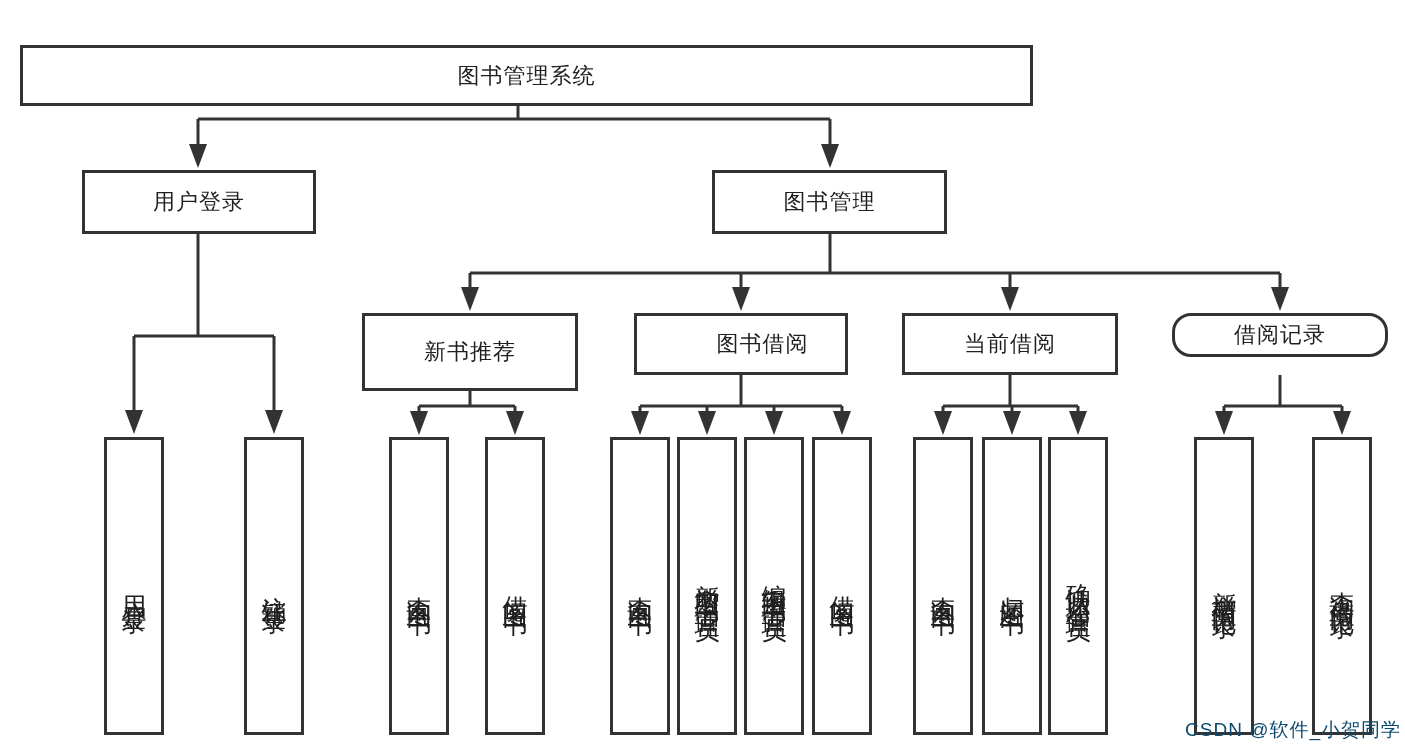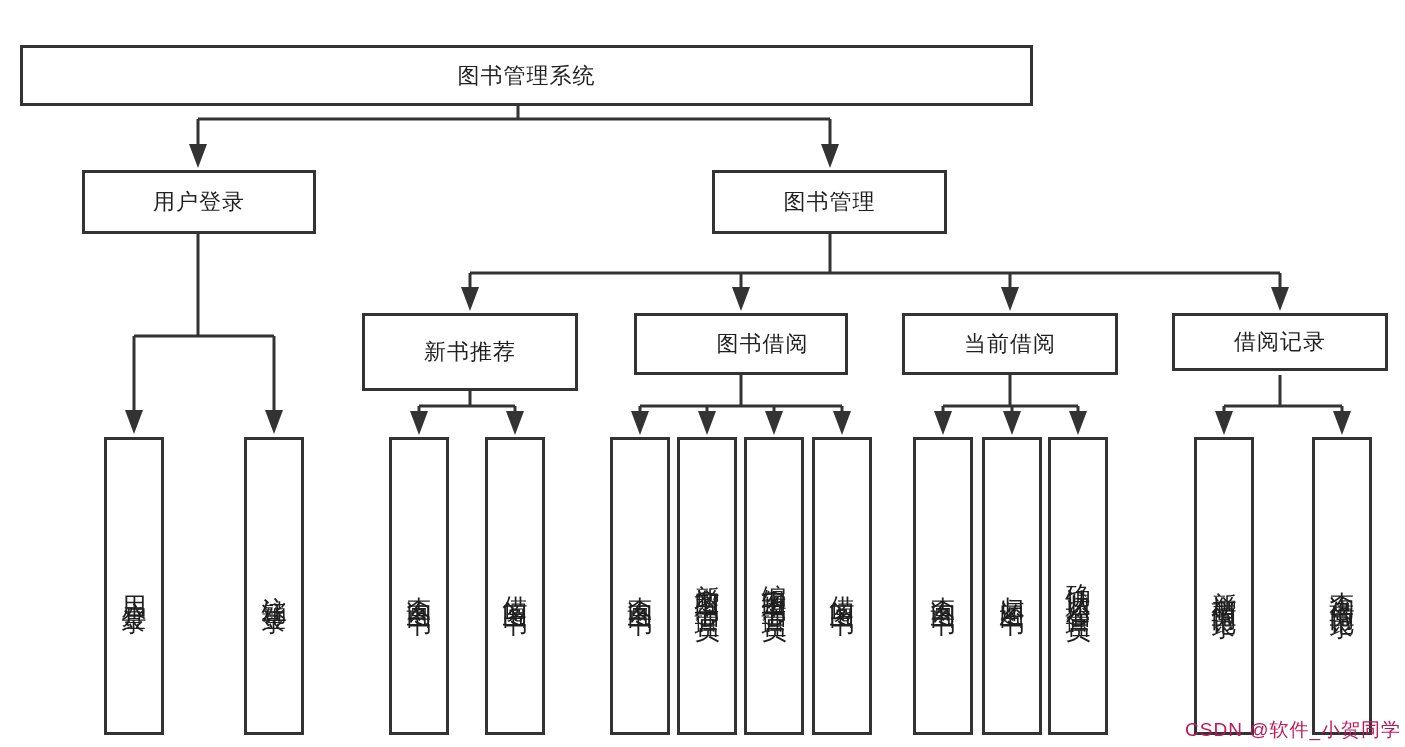--- a/index.html
+++ b/index.html
@@ -62,21 +62,21 @@
     font-size: 25px;
     letter-spacing: 5px;
     color: #1f1f1f;
     line-height: 1;
   }
   .watermark {
     position: absolute;
     right: 4px;
     top: 717px;
     font-size: 19px;
-    color: #be185d;
+    color: #0c4a6e;
     letter-spacing: 1px;
     z-index: 5;
     white-space: nowrap;
   }
 </style>
 </head>
 <body>
 
 <div class="stage">
 
@@ -124,21 +124,21 @@
   </svg>
 
   <div class="hbox" style="left:20px; top:13px; width:1013px; height:61px;margin-top:32px;">图书管理系统</div>
 
   <div class="hbox" style="left:82px; top:170px; width:234px; height:64px;">用户登录</div>
   <div class="hbox" style="left:712px; top:170px; width:235px; height:64px;text-align:center;">图书管理</div>
 
   <div class="hbox" style="left:362px; top:313px; width:216px; height:78px;">新书推荐</div>
   <div class="hbox" style="left:634px; top:313px; width:214px; height:62px;padding-left:43px;">图书借阅</div>
   <div class="hbox" style="left:902px; top:313px; width:216px; height:62px;">当前借阅</div>
-  <div class="hbox" style="left:1172px; top:313px; width:216px; height:58px;">借阅记录</div>
+  <div class="hbox" style="left:1172px; top:313px; width:216px; height:44px;border-radius:19px;">借阅记录</div>
 
   <div class="vbox" style="left:104px;">
     <span class="vtext">用户登录</span>
   </div>
   <div class="vbox" style="left:244px;">
     <span class="vtext">注销登录</span>
   </div>
 
   <div class="vbox" style="left:389px;">
     <span class="vtext">查询图书</span>

